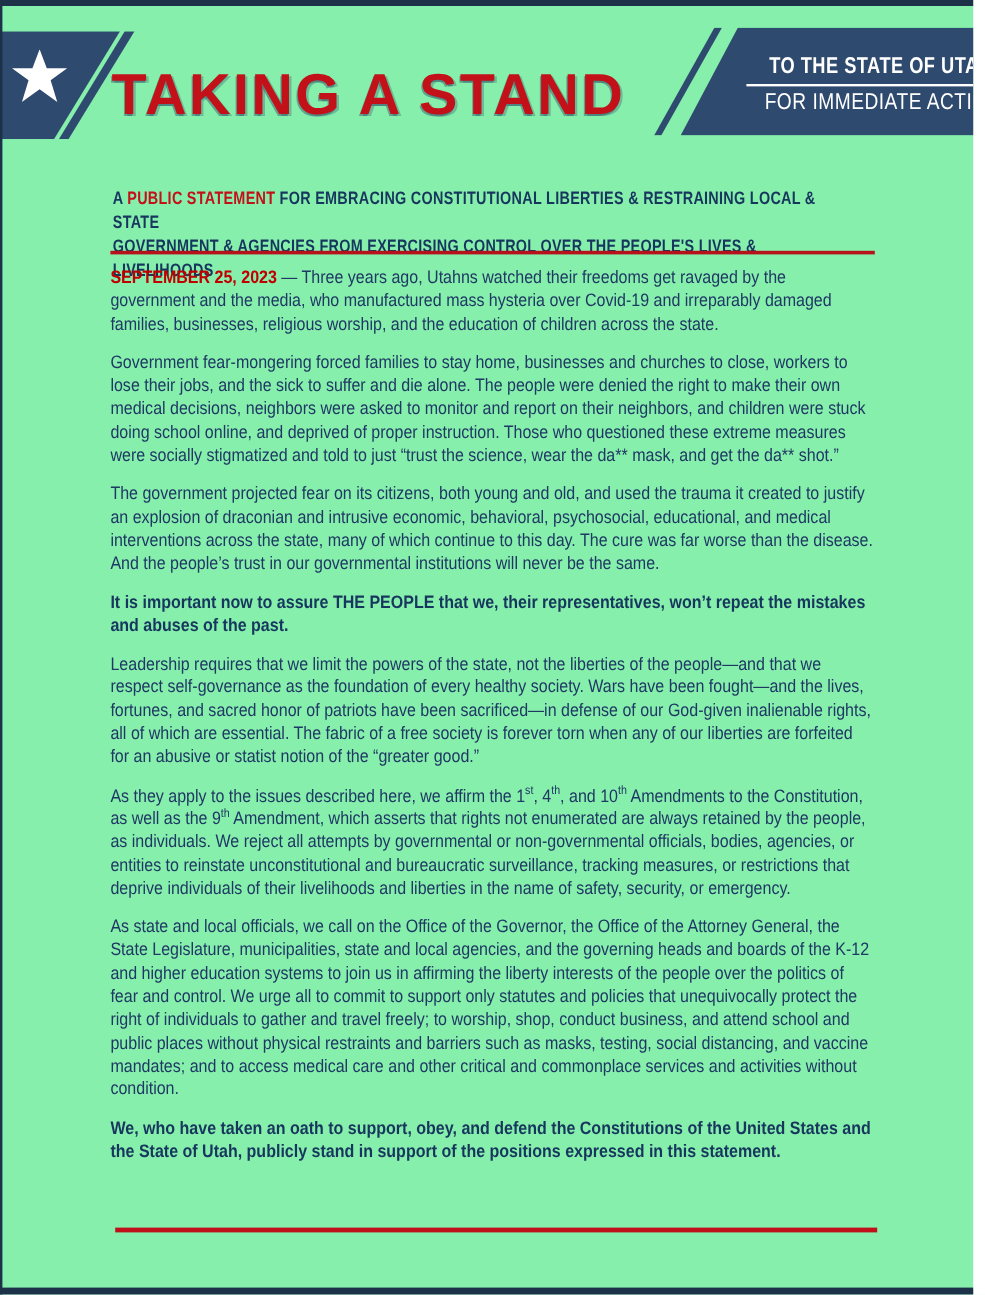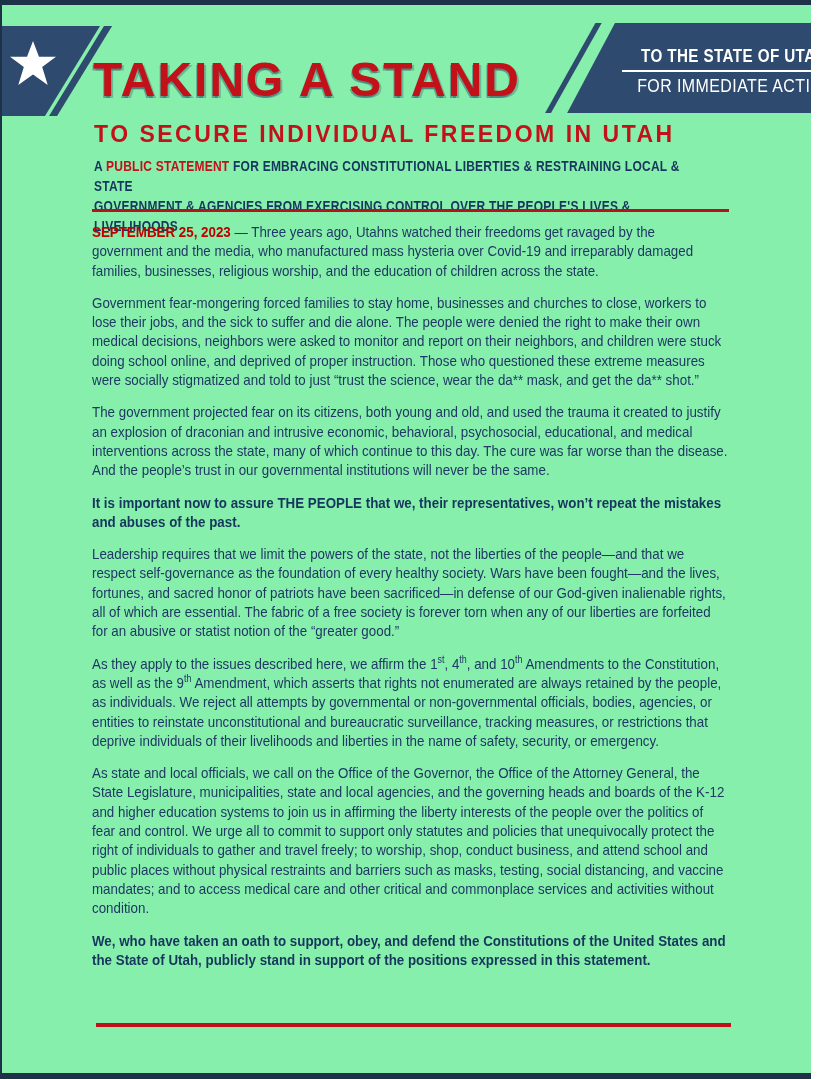--- a/index.html
+++ b/index.html
@@ -107,21 +107,20 @@
 
   <div class="action-banner">
     <div class="banner-stripe"></div>
     <div class="banner-panel">
       <div class="banner-line1">TO THE STATE OF UTAH</div>
       <div class="banner-divider"></div>
       <div class="banner-line2">FOR IMMEDIATE ACTION</div>
     </div>
   </div>
 
-  <h2 class="subtitle">TO SECURE INDIVIDUAL FREEDOM IN UTAH</h2>
 
   <p class="statement"><span>A </span><span class="red">PUBLIC STATEMENT</span><span> FOR EMBRACING CONSTITUTIONAL LIBERTIES &amp; RESTRAINING LOCAL &amp; STATE</span><br><span>GOVERNMENT &amp; AGENCIES FROM EXERCISING CONTROL OVER THE PEOPLE'S LIVES &amp; LIVELIHOODS</span></p>
 
   <div class="rule-top"></div>
 
   <main class="body-text">
       <p class="para"><span class="date">SEPTEMBER 25, 2023</span><span> — Three years ago, Utahns watched their freedoms get ravaged by the government and the media, who manufactured mass hysteria over Covid-19 and irreparably damaged families, businesses, religious worship, and the education of children across the state.</span></p>
       <p class="para"><span>Government fear-mongering forced families to stay home, businesses and churches to close, workers to lose their jobs, and the sick to suffer and die alone. The people were denied the right to make their own medical decisions, neighbors were asked to monitor and report on their neighbors, and children were stuck doing school online, and deprived of proper instruction. Those who questioned these extreme measures were socially stigmatized and told to just “trust the science, wear the da** mask, and get the da** shot.”</span></p>
       <p class="para"><span>The government projected fear on its citizens, both young and old, and used the trauma it created to justify an explosion of draconian and intrusive economic, behavioral, psychosocial, educational, and medical interventions across the state, many of which continue to this day. The cure was far worse than the disease. And the people’s trust in our governmental institutions will never be the same.</span></p>
       <p class="para bold"><span>It is important now to assure THE PEOPLE that we, their representatives, won’t repeat the mistakes and abuses of the past.</span></p>

